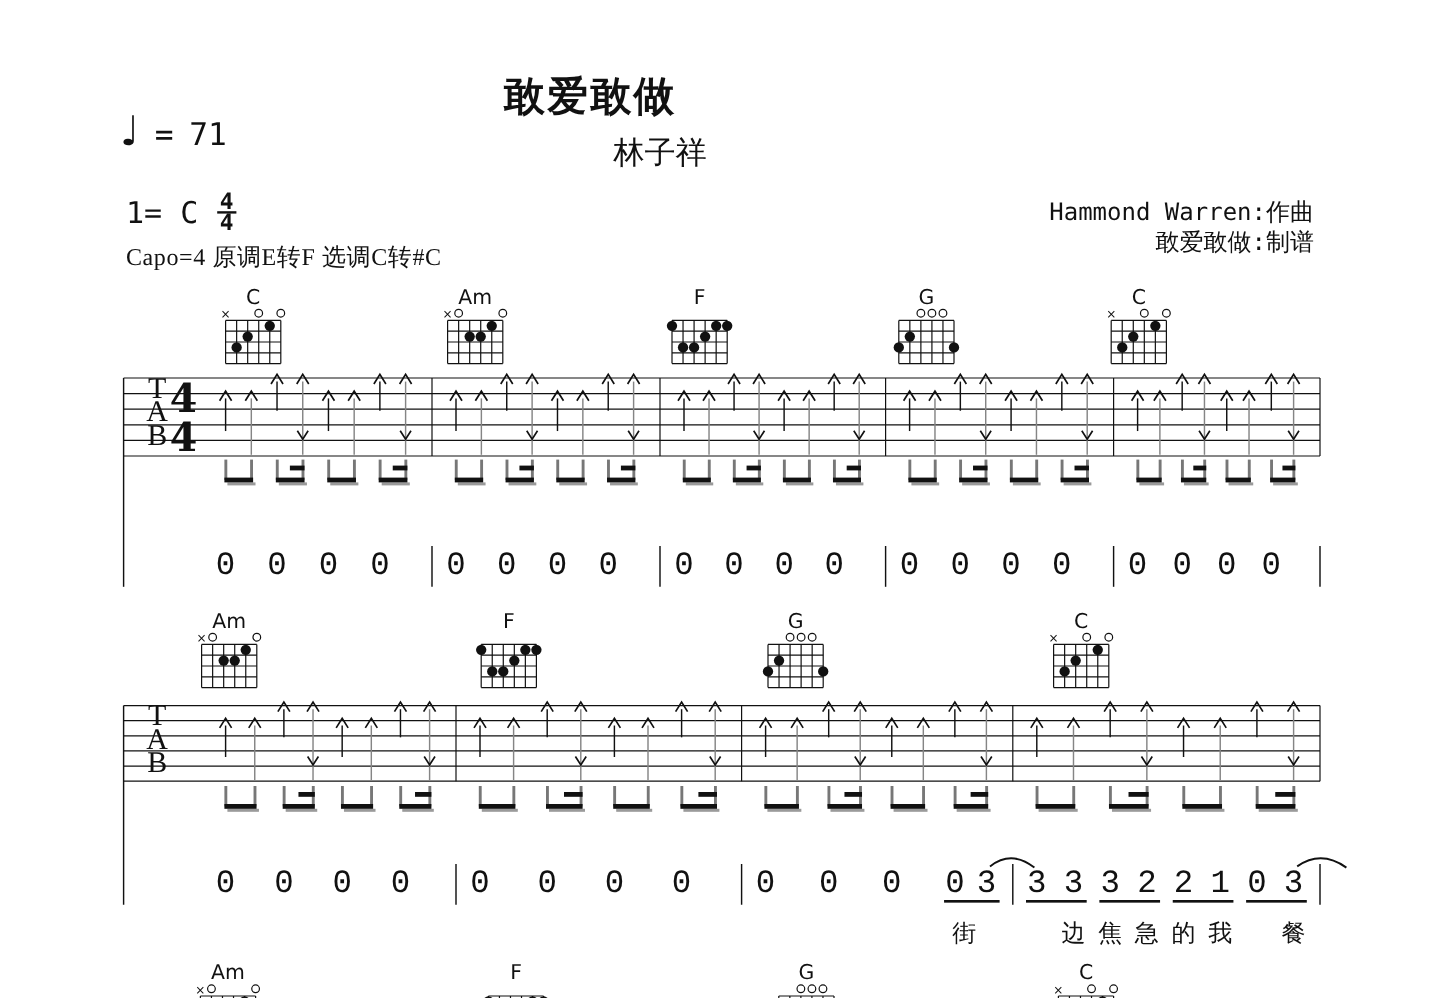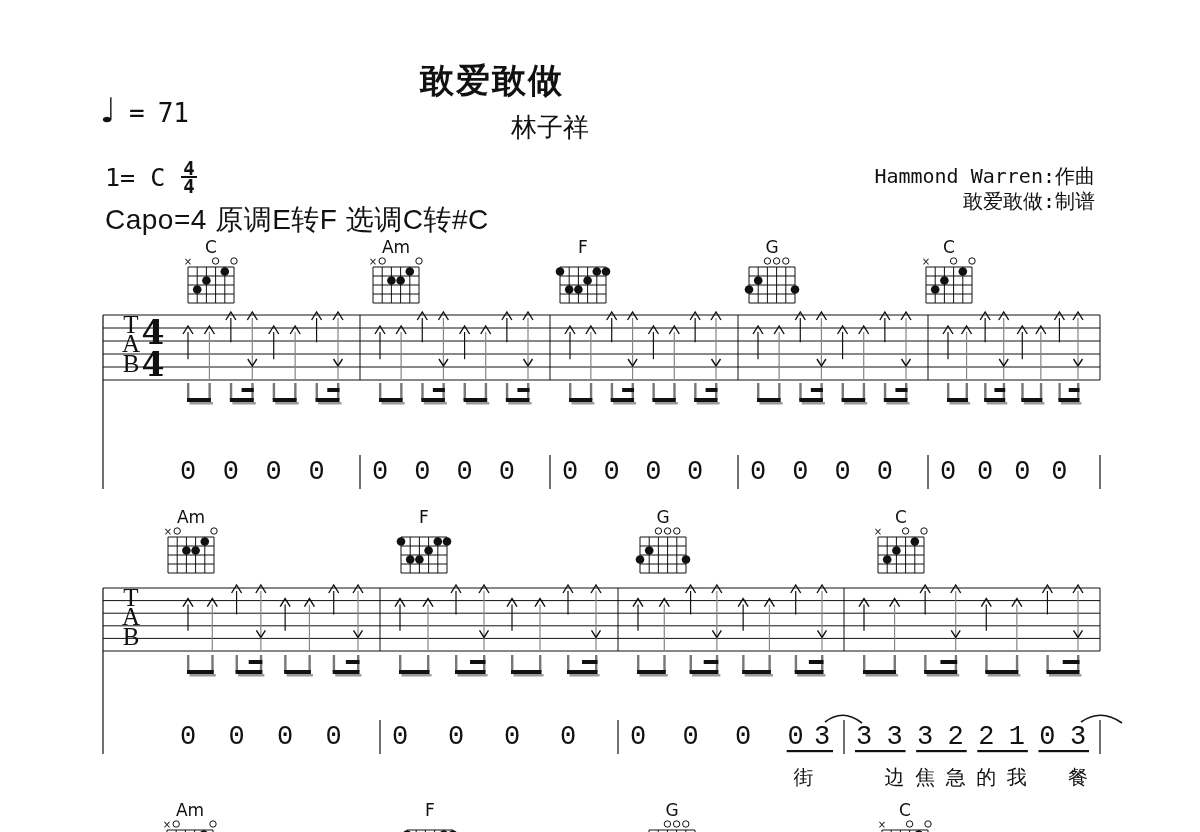--- a/index.html
+++ b/index.html
@@ -9,21 +9,21 @@
   .abs{position:absolute;}
   .tempo{left:100px;top:90px;display:flex;align-items:baseline;gap:13px;}
   .tempo .note{font-size:34px;font-family:"DejaVu Sans",sans-serif;}
   .tempo .eq,.tempo .bpm{font-size:26px;font-family:"DejaVu Sans Mono",monospace;}
   .title{left:0;top:58px;width:984px;text-align:center;font-size:34px;font-weight:bold;letter-spacing:2px;}
   .artist{left:0;top:110px;width:1100px;text-align:center;font-size:26px;}
   .keyline{left:105px;top:160px;font-size:25px;font-family:"DejaVu Sans Mono",monospace;display:flex;align-items:center;justify-content:center;}
   .frac{display:inline-flex;flex-direction:column;align-items:center;font-size:19px;font-weight:bold;
         line-height:16px;margin-left:16px;font-family:"DejaVu Sans Mono",monospace;}
   .frac .num{border-bottom:2px solid #111;padding:0 2px;}
-  .capo{left:105px;top:201px;font-size:28px;font-family:Liberation Sans, sans-serif;letter-spacing:0.5px;}
+  .capo{left:105px;top:201px;font-size:20px;font-family:Liberation Serif, serif;letter-spacing:0.5px;}
   .credits{top:152px;right:105px;text-align:right;font-size:20px;line-height:25px;
            font-family:"DejaVu Sans Mono",monospace;margin-top:12px;}
 </style>
 </head>
 <body>
 
 <div id="canvas">
 
   <div class="abs tempo">
     <span class="note">♩</span>

